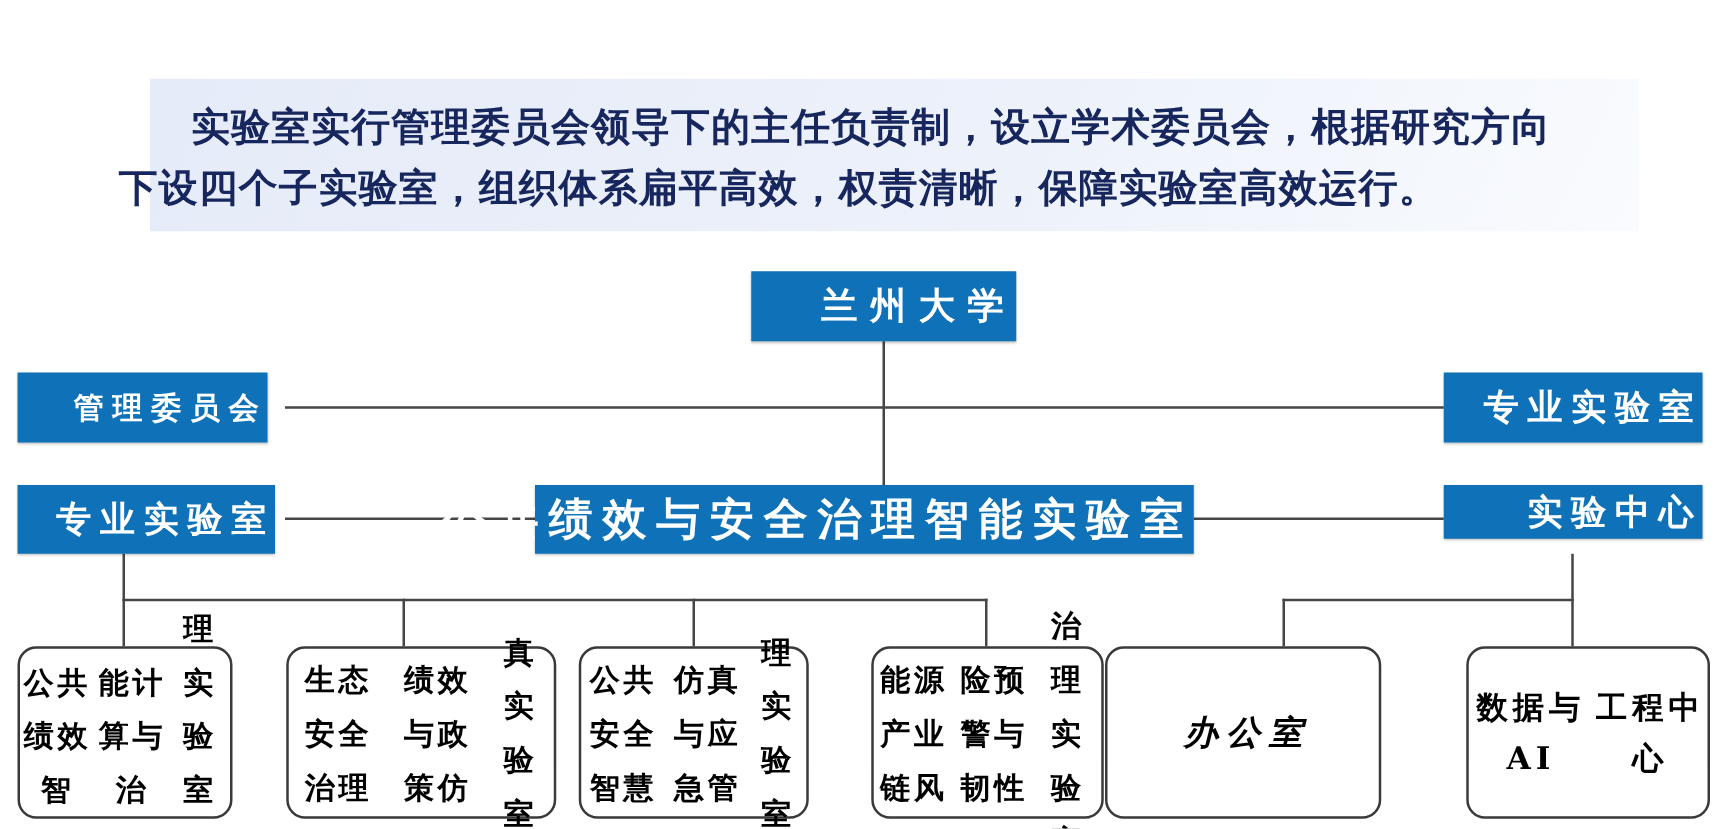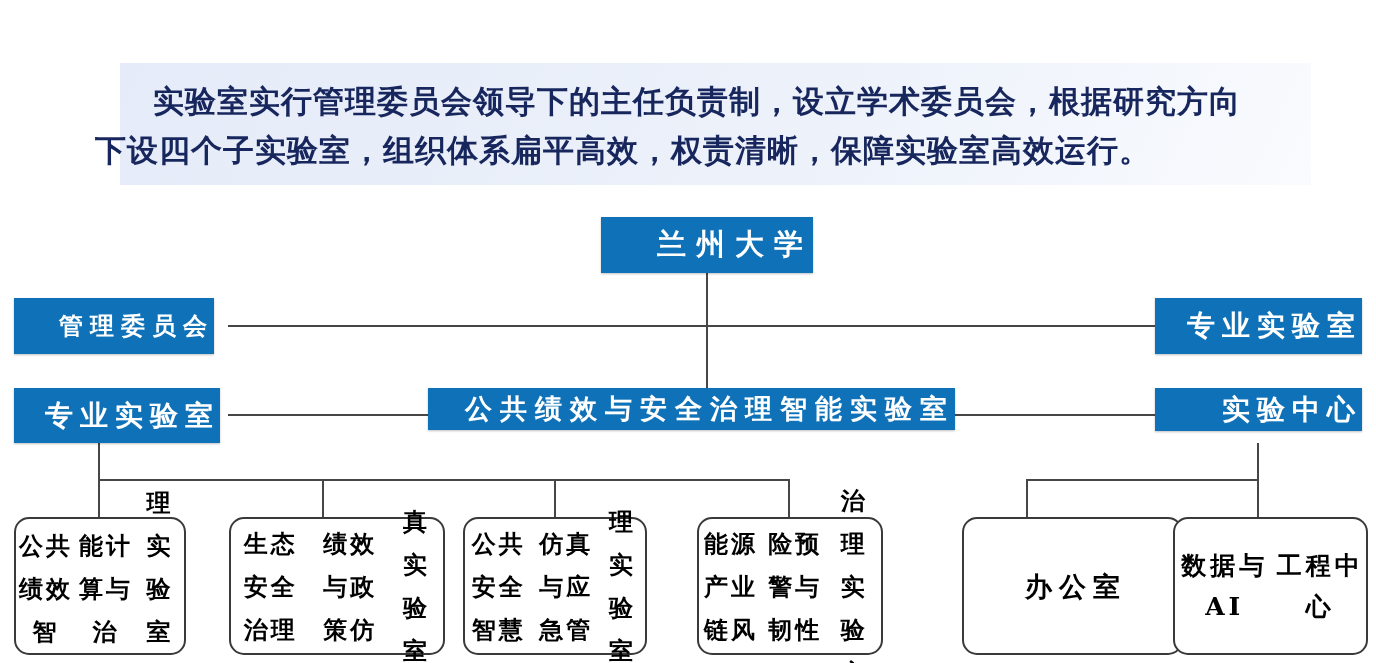--- a/index.html
+++ b/index.html
@@ -48,37 +48,37 @@
     position: absolute; background: #0f72b8; color: #ffffff;
     display: flex; align-items: center; justify-content: flex-end;
     font-family: "DejaVu Serif", serif; font-weight: 600;
     box-shadow: 0 1px 2px rgba(0,0,0,0.25);
   }
   .bb .lbl { white-space: nowrap; }
   .bb-university  { left: 601px;  top: 217px; width: 212px; height: 56px; font-size: 29px; letter-spacing: 10px; text-indent: 10px; }
   .bb-mgmt        { left: 14px;   top: 298px; width: 200px; height: 56px; font-size: 24px; letter-spacing: 7px;  text-indent: 7px; }
   .bb-academic    { left: 1155px; top: 298px; width: 207px; height: 56px; font-size: 28px; letter-spacing: 7px;  text-indent: 7px; }
   .bb-prolabs     { left: 14px;   top: 388px; width: 206px; height: 55px; font-size: 28px; letter-spacing: 7px;  text-indent: 7px; }
-  .bb-mainlab     { left: 428px;  top: 388px; width: 527px; height: 42px; font-size: 27px; letter-spacing: 8px;  text-indent: 8px; }
+  .bb-mainlab     { left: 428px;  top: 388px; width: 527px; height: 55px; font-size: 35px; letter-spacing: 8px;  text-indent: 8px; }
   .bb-expcenter   { left: 1155px; top: 388px; width: 207px; height: 43px; font-size: 28px; letter-spacing: 7px;  text-indent: 7px; }
 
   
   .wb {
     position: absolute; top: 517px; height: 138px;
     background: #ffffff; border: 2px solid #3a3a3a; border-radius: 15px;
     display: flex; align-items: center; justify-content: center; text-align: center;
     font-family: "DejaVu Serif", serif; font-weight: 600; color: #000000;
     font-size: 24px; line-height: 43px; letter-spacing: 3px;
     box-sizing: border-box;
   }
   .wb-1 { left: 14px;   width: 172px; align-items: flex-end; }
   .wb-2 { left: 229px;  width: 216px; }
   .wb-3 { left: 463px;  width: 184px; }
   .wb-4 { left: 697px;  width: 186px; }
-  .wb-5 { left: 962px;  width: 221px; font-size: 27px; letter-spacing: 7px; text-indent: 7px; }
+  .wb-5 { left: 884px;  width: 221px; font-size: 27px; letter-spacing: 7px; text-indent: 7px; font-style: italic; }
   .wb-6 { left: 1173px; width: 195px; font-size: 25px; line-height: 41px; letter-spacing: 4px; }
 </style>
 </head>
 <body>
 
 <div class="slide">
 
 
   <div class="intro-bg"></div>
   <div class="intro">

